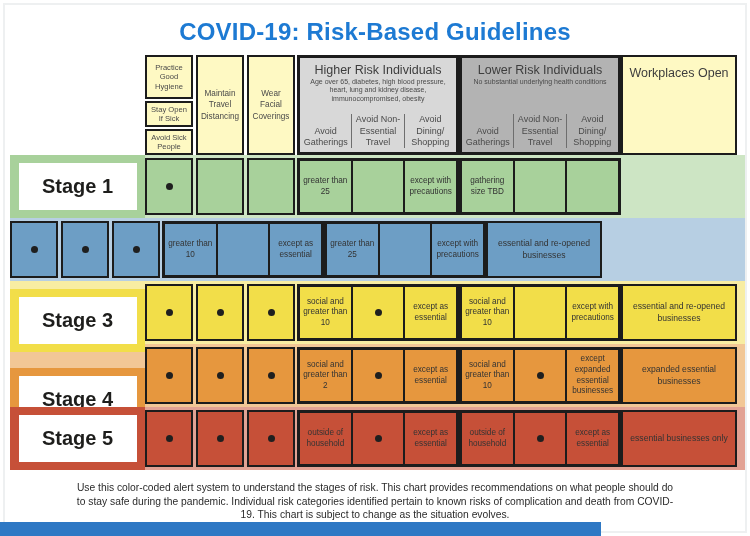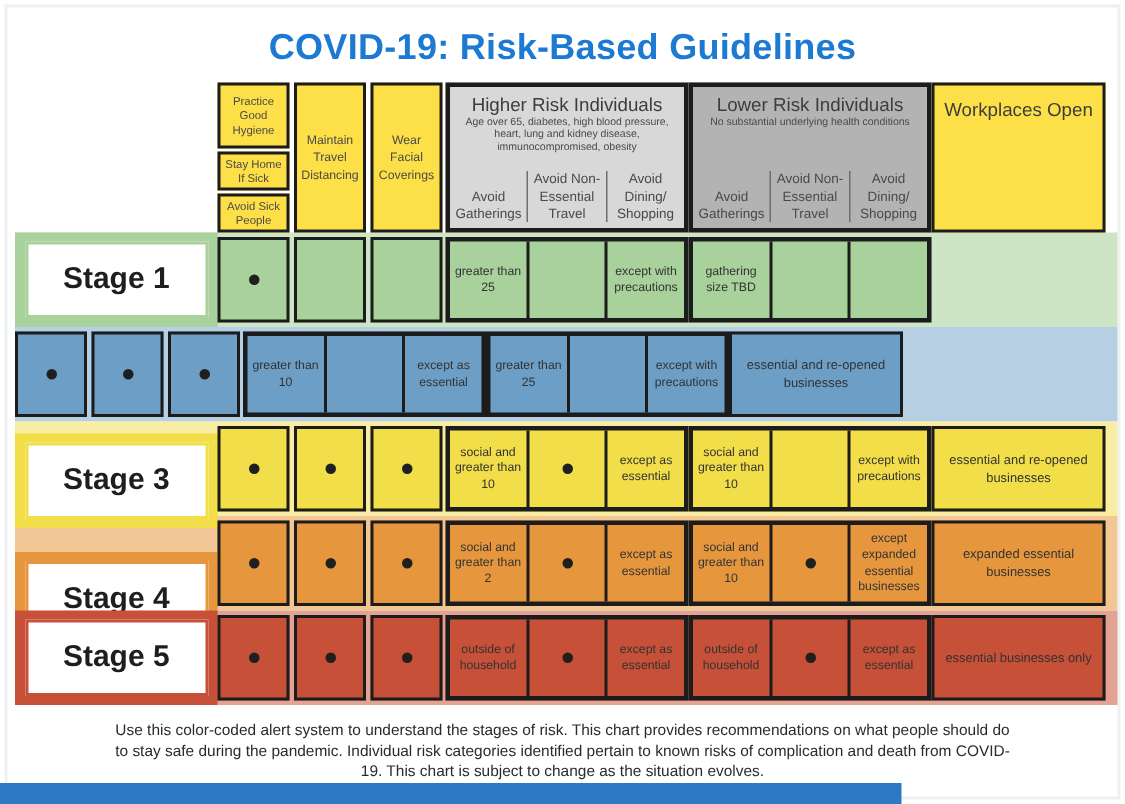--- a/index.html
+++ b/index.html
@@ -4,21 +4,21 @@
 <style>
   * { margin:0; padding:0; box-sizing:border-box; }
   html,body { width:750px; height:536px; background:#ffffff; font-family:"Liberation Sans", sans-serif; overflow:hidden; }
   .page { position:absolute; inset:0; background:#fff; }
   .page-frame { position:absolute; inset:3px; border:2px solid #eef0f1; pointer-events:none; }
   .title { position:absolute; top:18px; left:0; width:100%; text-align:center; font-size:24px; font-weight:bold; letter-spacing:0.2px; }
 
   .table { position:absolute; left:10px; top:55px; width:735px; }
   .hdr { display:flex; height:100px; align-items:stretch; }
   .hdr-spacer { width:135px; }
-  .box { border:2.5px solid #1c1c1c; background:#fde047; color:#4a4a4a; text-align:center; }
+  .box { border:2.5px solid #1c1c1c; background:#fef9c3; color:#4a4a4a; text-align:center; }
   .w-sm { width:48px; }
   .w-grp { width:162px; }
   .w-work { width:116px; }
   .ml3 { margin-left:3px; } .ml2 { margin-left:2px; } .ml4 { margin-left:0; }
 
   .hyg-stack { width:48px; display:flex; flex-direction:column; }
   .hyg-stack .box { font-size:7.6px; line-height:1.25; display:flex; align-items:center; justify-content:center; padding:1px; }
   .hyg-top { height:44px; }
   .hyg-mid { height:26px; margin-top:2px; }
   .hyg-bot { height:26px; margin-top:2px; }
@@ -58,21 +58,21 @@
   <div class="page-frame"></div>
 
   <h1 class="title" style="color: rgb(29, 122, 211);">COVID-19: Risk-Based Guidelines</h1>
 
   <div class="table">
     <div class="hdr">
       <div class="hdr-spacer"></div>
 
       <div class="hyg-stack">
         <div class="box hyg-top">Practice Good Hygiene</div>
-        <div class="box hyg-mid">Stay Home If Sick</div>
+        <div class="box hyg-mid">Stay Open If Sick</div>
         <div class="box hyg-bot">Avoid Sick People</div>
       </div>
 
       <div class="box w-sm vcenter ml3">Maintain Travel Distancing</div>
       <div class="box w-sm vcenter ml3">Wear Facial Coverings</div>
 
       <div class="box w-grp grp ml2" id="hr-grp" style="background: rgb(216, 216, 216);">
         <div class="grp-title">Higher Risk Individuals</div>
         <div class="grp-sub">Age over 65, diabetes, high blood pressure, heart, lung and kidney disease, immunocompromised, obesity</div>
         <div class="grp-cols">

